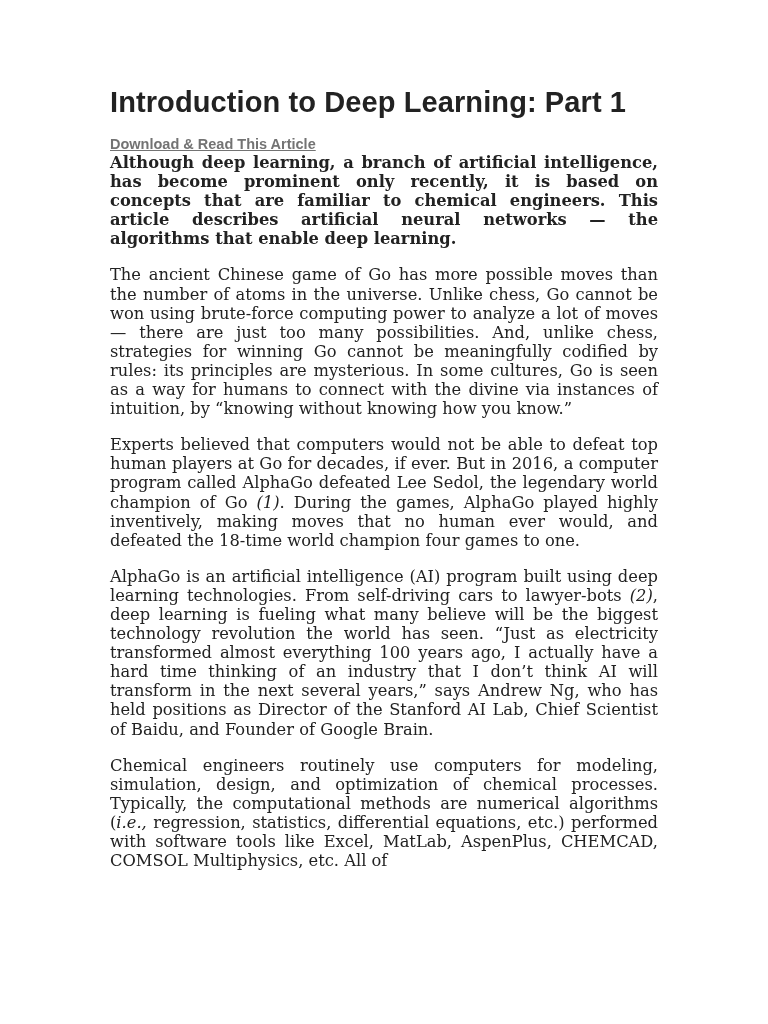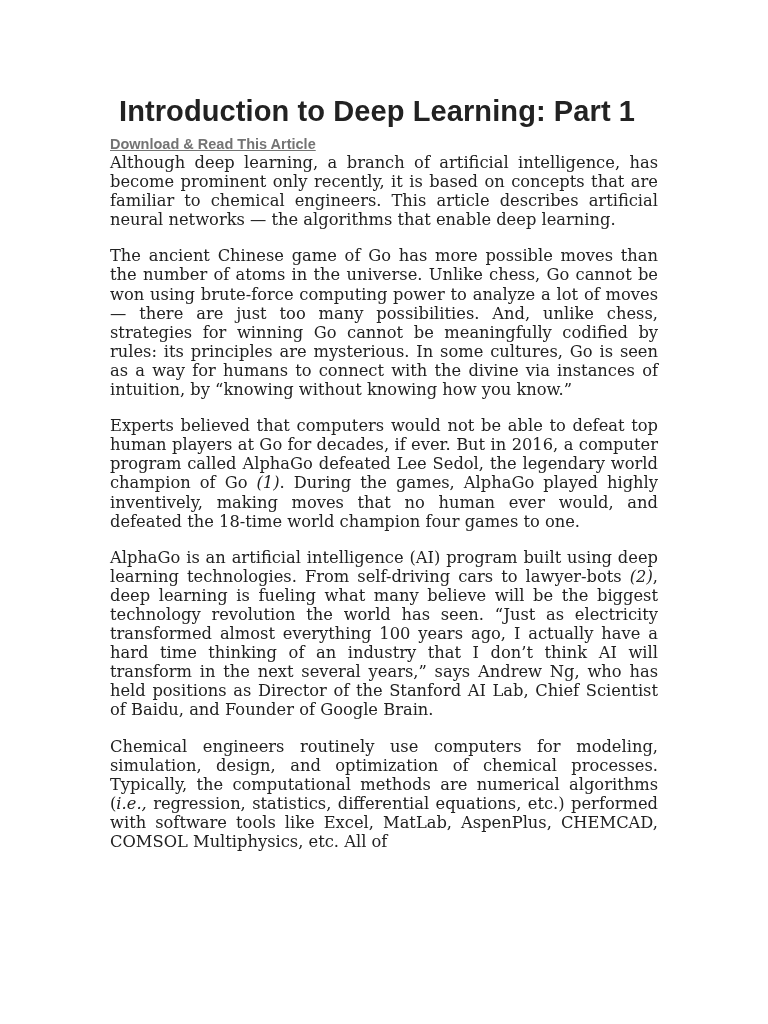--- a/index.html
+++ b/index.html
@@ -1,36 +1,36 @@
 <!DOCTYPE html>
 <html><head>
   <meta charset="utf-8">
   <style>
     html, body { margin: 0; padding: 0; background: #ffffff; }
     body { width: 768px; height: 1024px; overflow: hidden; position: relative; }
     .page { position: absolute; left: 110px; top: 0; width: 548px; }
     .title {
       font-family: "Liberation Sans", sans-serif;
       font-weight: bold; font-size: 29px; color: #222222;
-      margin: 9px; position: absolute; top: 86px; left: 0; white-space: nowrap;
+      margin: 0; position: absolute; top: 86px; left: 0; white-space: nowrap;
       letter-spacing: 0.1px;
     }
     .download-link {
       position: absolute; top: 136px; left: 0;
       font-family: "Liberation Sans", sans-serif; font-weight: bold;
       font-size: 14.5px; color: #737373; text-decoration: underline;
       line-height: 17px; cursor: pointer;
     }
     .body {
       position: absolute; top: 153px; left: 0; width: 548px;
       font-family: "DejaVu Serif", serif; color: #222222;
       font-size: 16.3px; line-height: 19.1px; text-align: justify;
     }
     .body p { margin: 0 0 17px 0; }
-    .lede { font-weight: normal; }
+    .lede { font-weight: bold; }
     .em { font-style: italic; }
   </style>
 </head>
 <body>
 
 <div class="page">
   <h1 class="title">Introduction to Deep Learning: Part 1</h1>
   <a class="download-link">Download &amp; Read This Article</a>
 
   <div class="body">

